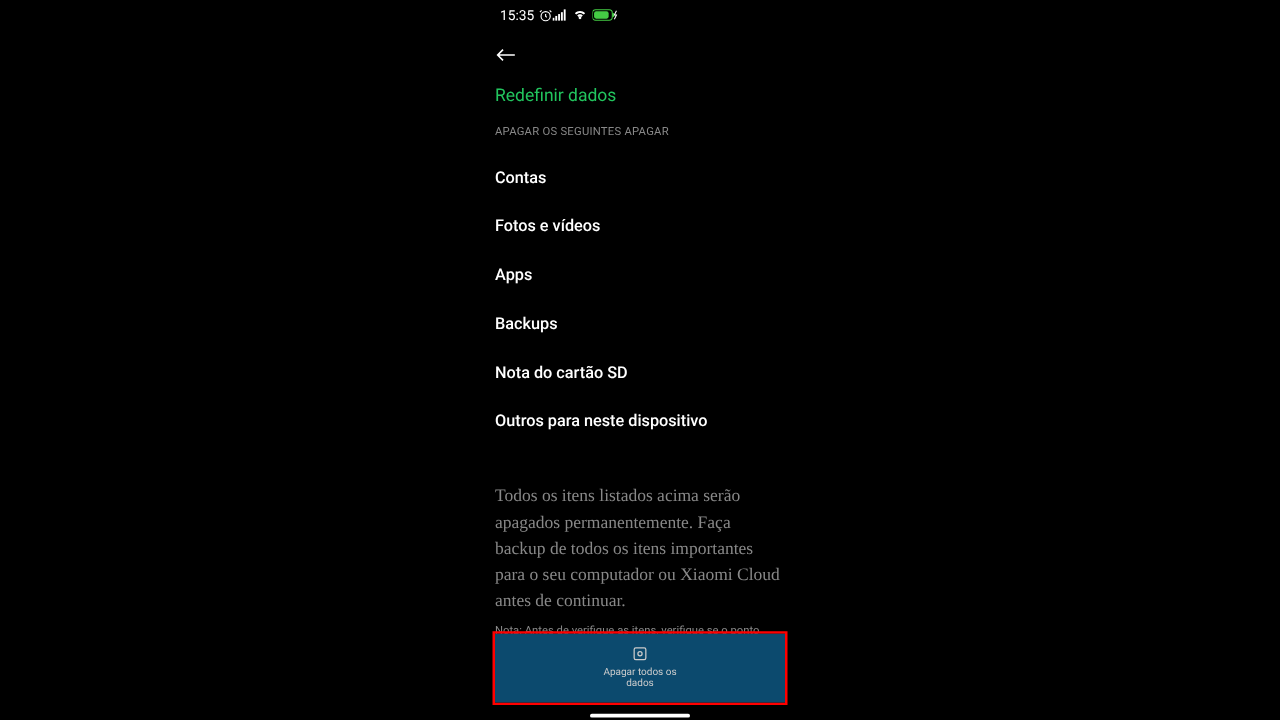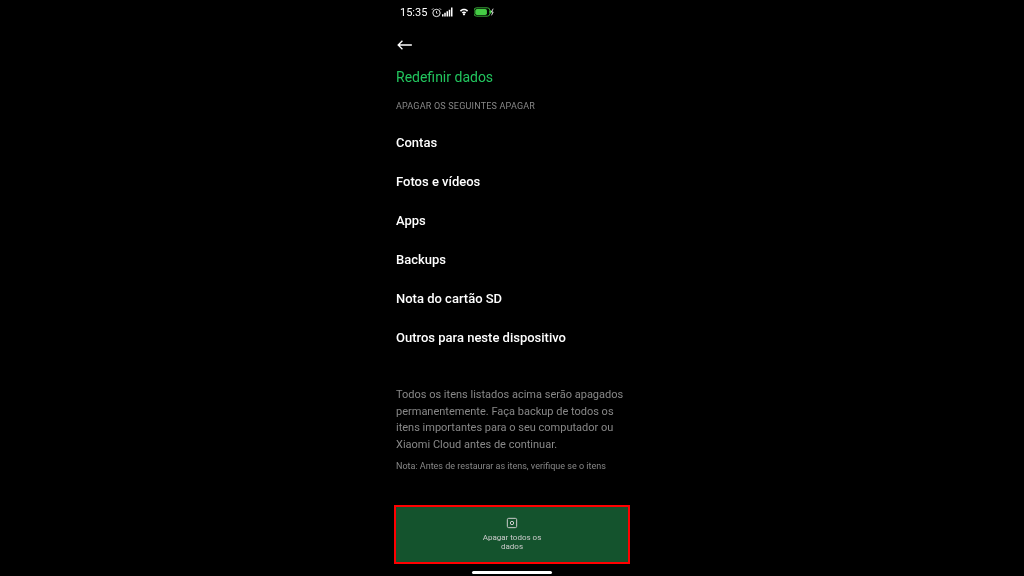--- a/index.html
+++ b/index.html
@@ -68,40 +68,41 @@
       padding: 0 14px;
     }
     .list-item {
       color: #fff;
       font-size: 13px;
       font-weight: 500;
       padding: 12px 0;
     }
     .description {
       color: #888;
-      font-size: 11px;
+      font-size: 14px;
       line-height: 1.5;
       padding: 30px 14px 4px;
+      font-family: Liberation Serif, serif;
     }
     .note-text {
       color: #888;
       font-size: 9px;
       padding: 4px 14px;
       overflow: hidden;
       white-space: nowrap;
     }
     .bottom-button-container {
       position: absolute;
       bottom: 12px;
       left: 12px;
       right: 12px;
       border: 2px solid #f00;
     }
     .bottom-button {
-      background: #14532d;
+      background: #0c4a6e;
       display: flex;
       flex-direction: column;
       align-items: center;
       justify-content: center;
       padding: 8px 0 10px;
       cursor: pointer;
     }
     .bottom-button-icon {
       width: 16px;
       height: 16px;
@@ -173,21 +174,21 @@
   <div class="list-items">
     <div class="list-item">Contas</div>
     <div class="list-item">Fotos e vídeos</div>
     <div class="list-item">Apps</div>
     <div class="list-item">Backups</div>
     <div class="list-item">Nota do cartão SD</div>
     <div class="list-item">Outros para neste dispositivo</div>
   </div>
 
   <div class="description">Todos os itens listados acima serão apagados permanentemente. Faça backup de todos os itens importantes para o seu computador ou Xiaomi Cloud antes de continuar.</div>
-  <div class="note-text">Nota: Antes de restaurar as itens, verifique se o itens</div>
+  <div class="note-text">Nota: Antes de verifique as itens, verifique se o ponto</div>
 
   <div class="bottom-button-container">
     <div class="bottom-button">
       <svg class="bottom-button-icon" viewBox="0 0 24 24" fill="none" stroke="#ccc" stroke-width="1.5">
         <rect x="5" y="5" width="14" height="14" rx="2"></rect>
         <circle cx="12" cy="12" r="2.5"></circle>
       </svg>
       <div class="bottom-button-label">Apagar todos os dados</div>
     </div>
   </div>

